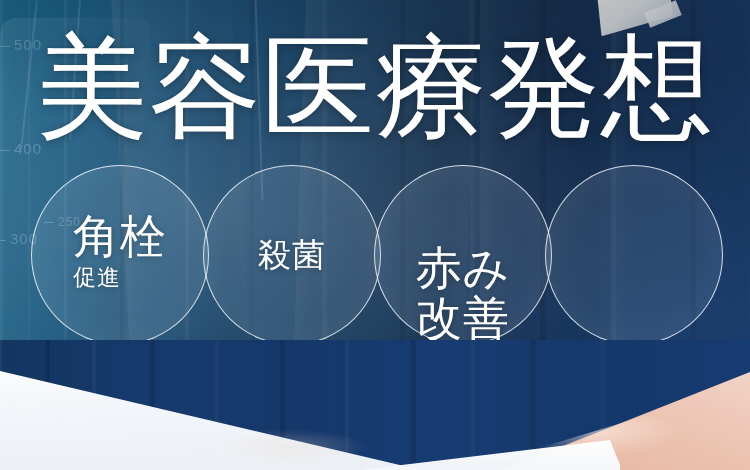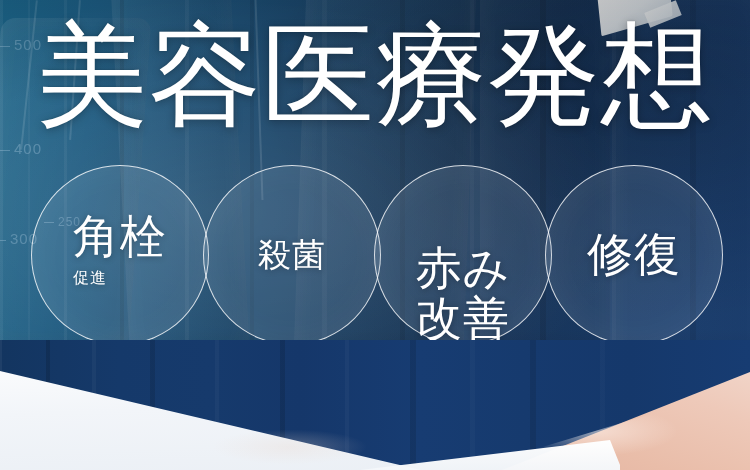--- a/index.html
+++ b/index.html
@@ -117,21 +117,21 @@
     width: 34px;
     height: 16px;
     background: linear-gradient(160deg, #f6f9fb, #d9e3ec);
     transform: rotate(-22deg);
     opacity: 0.9;
   }
 
   
   .title {
     position: absolute;
-    top: 12px;
+    top: 24px;
     left: 0;
     width: 750px;
     text-align: center;
     color: #ffffff;
     font-size: 112px;
     line-height: 128px;
     letter-spacing: 1px;
     font-weight: 400;
     text-shadow: 0 2px 10px rgba(0,0,0,0.28), 0 0 2px rgba(0,0,0,0.2);
     white-space: nowrap;
@@ -171,21 +171,21 @@
     line-height: 50px;
     letter-spacing: 1px;
     text-align: center;
     white-space: nowrap;
   }
   .cl-main.single {
     font-size: 33px;
     line-height: 52px;
   }
   .cl-sub {
-    font-size: 16px;
+    font-size: 23px;
     line-height: 26px;
     letter-spacing: 1px;
     margin-top: 3px;
   }
   .stack-1 { transform: translateY(-4px); }
 
   
   .footnote {
     position: absolute;
     right: 14px;
@@ -325,21 +325,20 @@
 
     <div class="circle c3">
       <div>
         <div class="cl-main">赤み</div>
         <div class="cl-main">改善</div>
       </div>
     </div>
 
     <div class="circle c4">
       <div>
-        <div class="cl-main">修復</div>
       </div>
     </div>
 
   </div>
 
   <div class="footnote">※全て作用機序として</div>
 
   <div class="bottom">
     <div class="darkband"></div>
     <div class="darkband-lines"></div>

